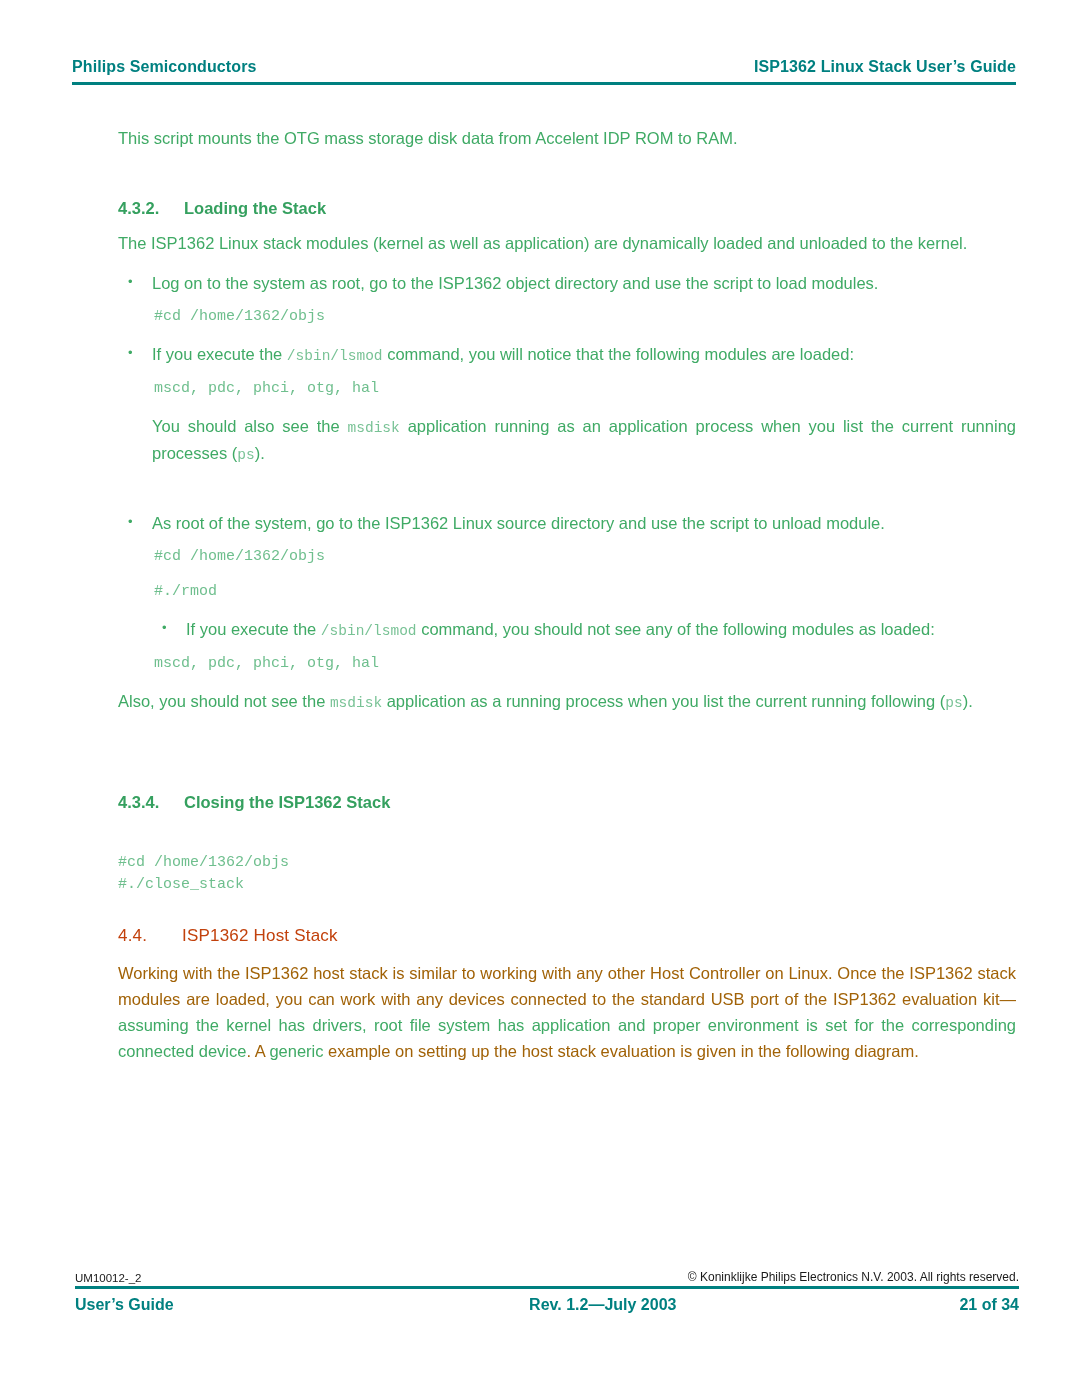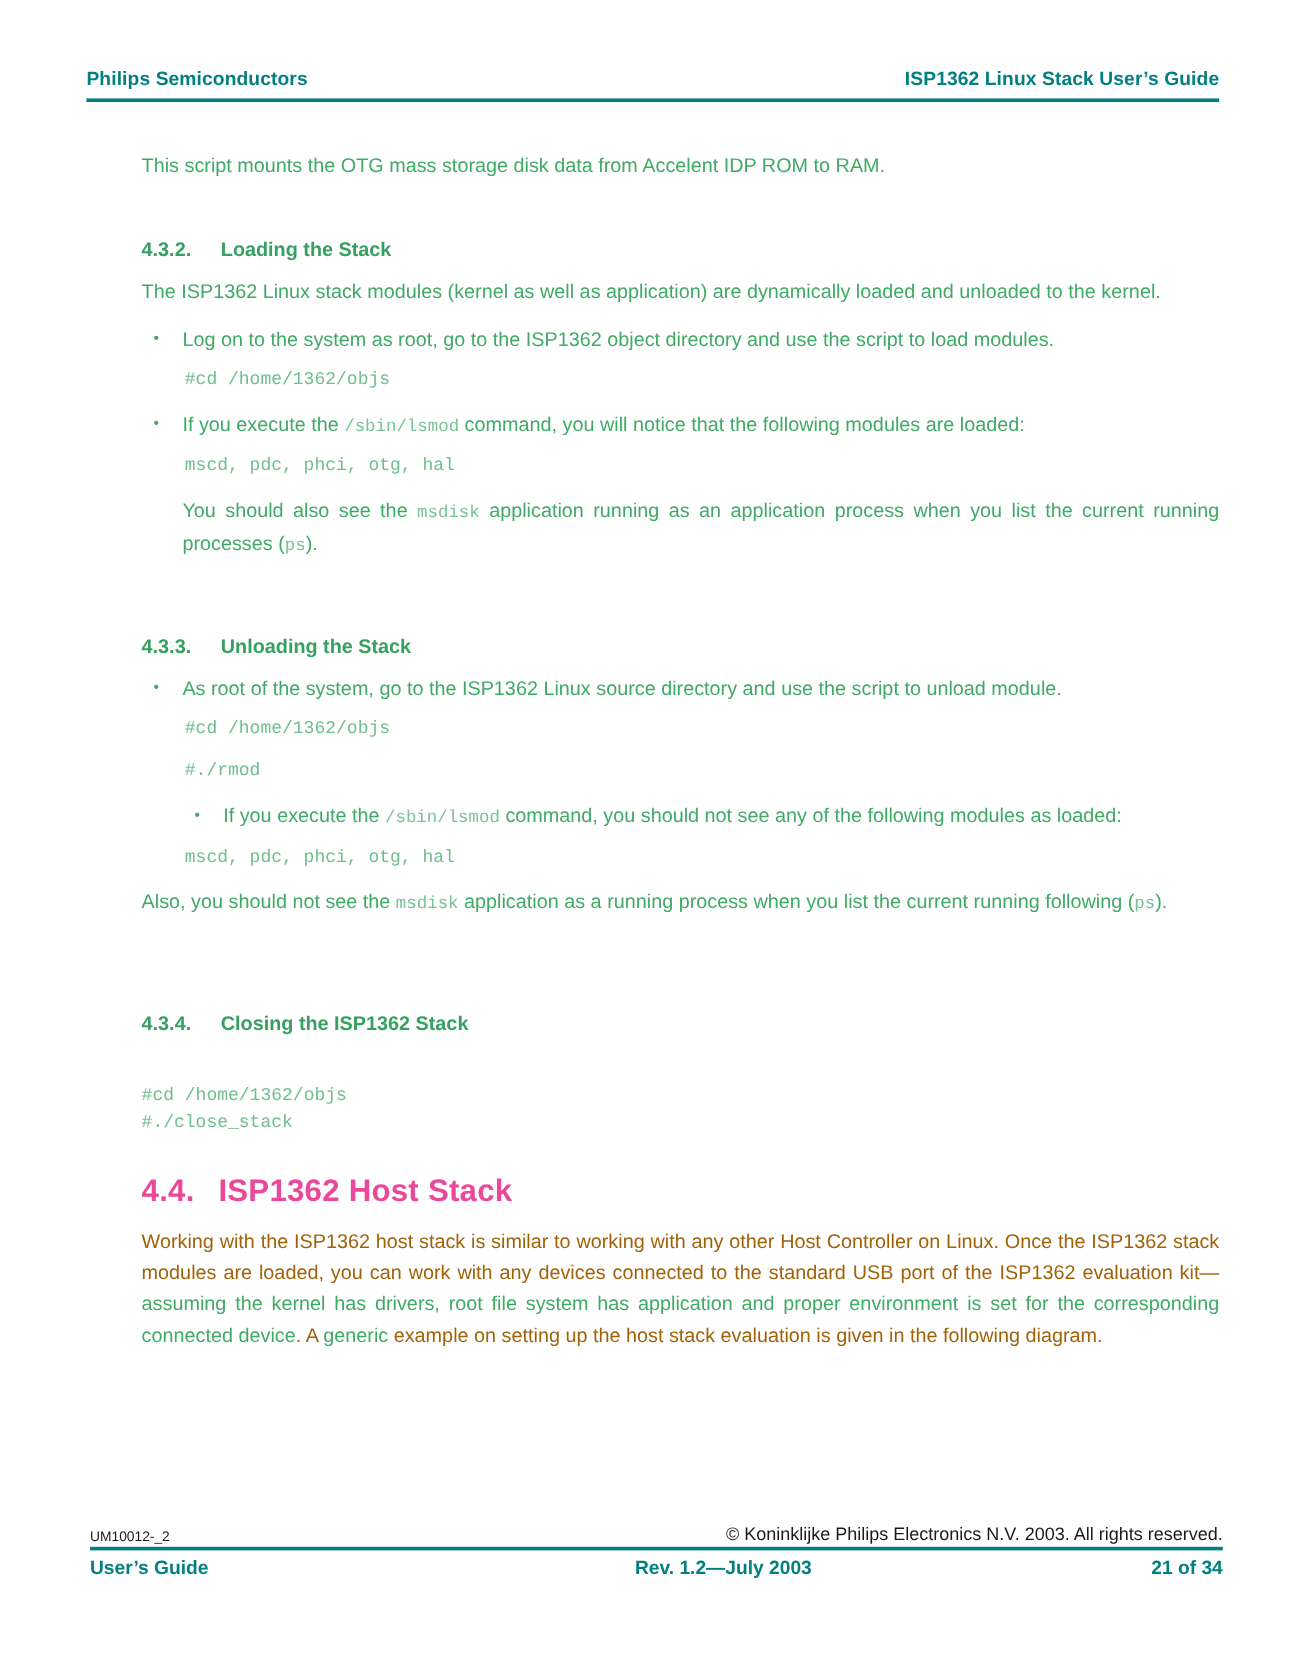--- a/index.html
+++ b/index.html
@@ -63,23 +63,23 @@
     font-weight: bold;
     margin: 20px 0 12px 0;
     display: flex;
   }
   .h3 .num {
     width: 66px;
     flex: 0 0 66px;
   }
 
   .h2 {
-    color: #ec4899;
-    font-size: 26px;
-    font-weight: bold;
+    color: #c2410c;
+    font-size: 17px;
+    font-weight: normal;
     margin: 30px 0 14px 0;
     display: flex;
     letter-spacing: 0.2px;
   }
   .h2 .num {
     width: 64px;
     flex: 0 0 64px;
   }
 
   
@@ -142,21 +142,21 @@
     align-items: flex-end;
     border-bottom: 3px solid #008080;
     padding-bottom: 2px;
   }
   .footer-docid {
     color: #1a1a1a;
     font-size: 11.5px;
   }
   .footer-copy {
     color: #1a1a1a;
-    font-size: 15px;
+    font-size: 12px;
     white-space: nowrap;
   }
   .footer-bottom {
     display: flex;
     justify-content: space-between;
     align-items: center;
     margin-top: 7px;
     color: #008080;
     font-size: 16px;
     font-weight: bold;
@@ -204,24 +204,20 @@
       <span class="dot">•</span>
       <span class="btext"><span>If you execute the </span><code class="inl">/sbin/lsmod</code><span> command, you will notice that the following modules are loaded:</span></span>
     </div>
 
     <div class="code ind1">mscd, pdc, phci, otg, hal</div>
 
     <p class="para" style="margin-left:34px;"><span>You should also see the </span><code class="inl">msdisk</code><span> application running as an application process when you list the current running processes (</span><code class="inl">ps</code><span>).</span></p>
 
     <div class="spacer-md"></div>
 
-    <div class="h3">
-      <span class="num">4.3.3.</span>
-      <span>Unloading the Stack</span>
-    </div>
 
     <div class="bullet">
       <span class="dot">•</span>
       <span class="btext">As root of the system, go to the ISP1362 Linux source directory and use the script to unload module.</span>
     </div>
 
     <div class="code ind1">#cd /home/1362/objs</div>
     <div class="code ind1">#./rmod</div>
 
     <div class="bullet indent">

